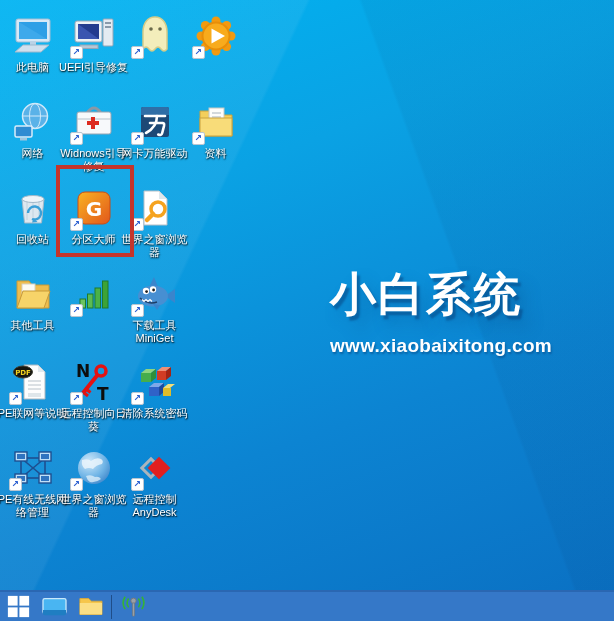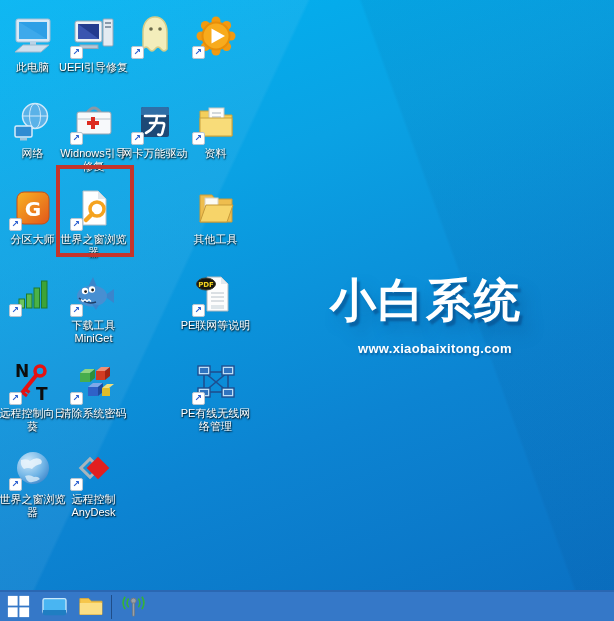--- a/index.html
+++ b/index.html
@@ -27,29 +27,28 @@
   .lbl{
     margin-top:3px;width:74px;text-align:center;
     font-size:11px;line-height:13px;color:#fff;
     text-shadow:0 1px 2px rgba(0,0,0,.8),1px 1px 1px rgba(0,0,0,.55);
     word-break:break-word;
   }
   .highlight-box{
     position:absolute;left:56px;top:165px;width:78px;height:92px;
     border:4px solid #c4352c;box-sizing:border-box;pointer-events:none;
   }
-  .brand{position:absolute;left:330px;top:270px;color:#fff;}
+  .brand{position:absolute;left:330px;top:264px;color:#fff;}
   .brand-title{
     font-size:46px;font-weight:800;letter-spacing:2px;white-space:nowrap;
     text-shadow:3px 4px 2px rgba(8,70,130,.55),9px 11px 16px rgba(8,70,130,.35);
   }
   .brand-url{
-    font-size:13px;font-weight:bold;margin-top:9px;letter-spacing:.3px;
+    font-size:19px;font-weight:bold;margin-top:9px;letter-spacing:.3px;
     text-shadow:1px 2px 2px rgba(8,70,130,.55);
-    margin-left:28px;
   }
   .taskbar{
     position:absolute;left:0;bottom:0;width:614px;height:31px;box-sizing:border-box;
     background:#3578c8;border-top:2px solid #2a67b2;
     display:flex;align-items:center;
   }
   .tb-btn{width:36px;height:29px;display:flex;align-items:center;justify-content:center;}
   .tb-sep{width:1px;height:24px;background:rgba(12,42,86,.55);margin:0 3px;}
 </style>
 </head>
@@ -168,20 +167,32 @@
         <rect x="15" y="8" width="15" height="20" fill="#fdfdfa" stroke="#c8c8c0"></rect>
         <line x1="18" y1="13" x2="27" y2="13" stroke="#a9b4bd"></line>
         <line x1="18" y1="17" x2="27" y2="17" stroke="#a9b4bd"></line>
         <path d="M6 18 h32 v18 H6z" fill="#f8dc79" stroke="#c9a23e"></path>
       </svg>
           <span class="sc">↗</span>
         </div>
       <div class="lbl">资料</div>
     </div>
 
+    <div class="cell">
+      <div class="ic">
+          <svg viewBox="0 0 44 44">
+        <path d="M11 13 L13.5 37 h17 L33 13" fill="#dde8f0" stroke="#a3b9c9"></path>
+        <path d="M16 16 v18 M22 16 v19 M28 16 v18" stroke="#c2d2de" fill="none"></path>
+        <ellipse cx="22" cy="13" rx="11" ry="3.5" fill="#eef4f9" stroke="#a3b9c9"></ellipse>
+        <path d="M17 27 a6.5 6.5 0 1 1 4 6" stroke="#3aa0d8" stroke-width="2.4" fill="none"></path>
+        <path d="M21 36.5 l5.5 -.5 -3.8 -3.8z" fill="#3aa0d8"></path>
+      </svg>
+        </div>
+      <div class="lbl">回收站</div>
+    </div>
 
     <div class="cell">
       <div class="ic">
           <svg viewBox="0 0 44 44">
         <defs>
               <linearGradient id="dgGrad" x1="0" y1="0" x2="1" y2="1">
           <stop offset="0" stop-color="#f9b322"></stop>
                 <stop offset="1" stop-color="#e2571b"></stop>
         </linearGradient>
             </defs>

